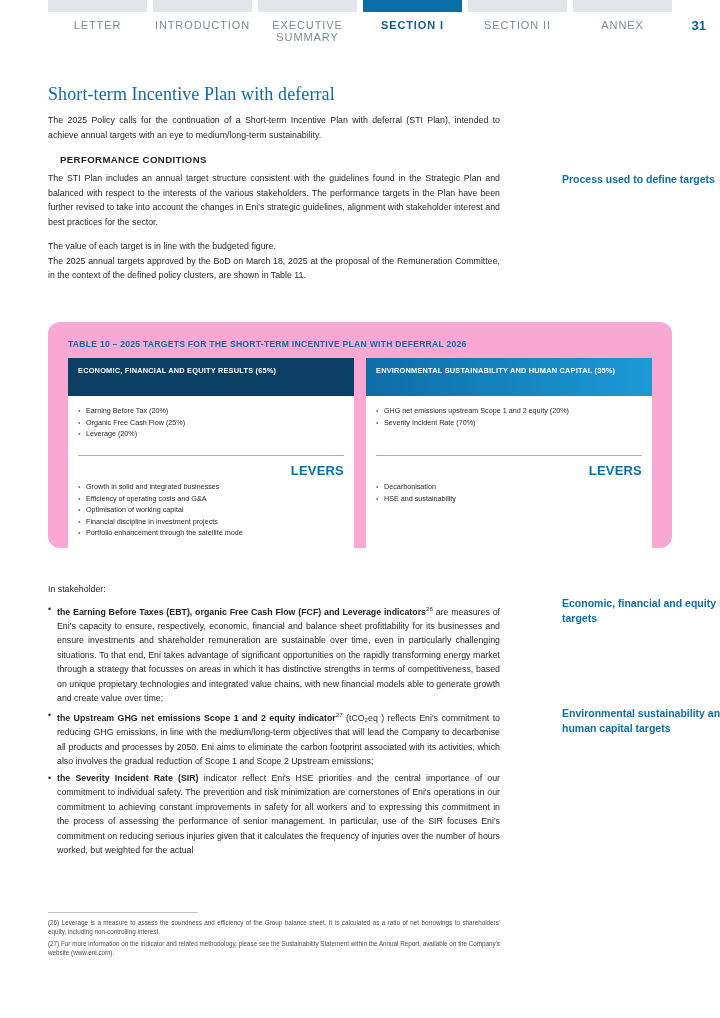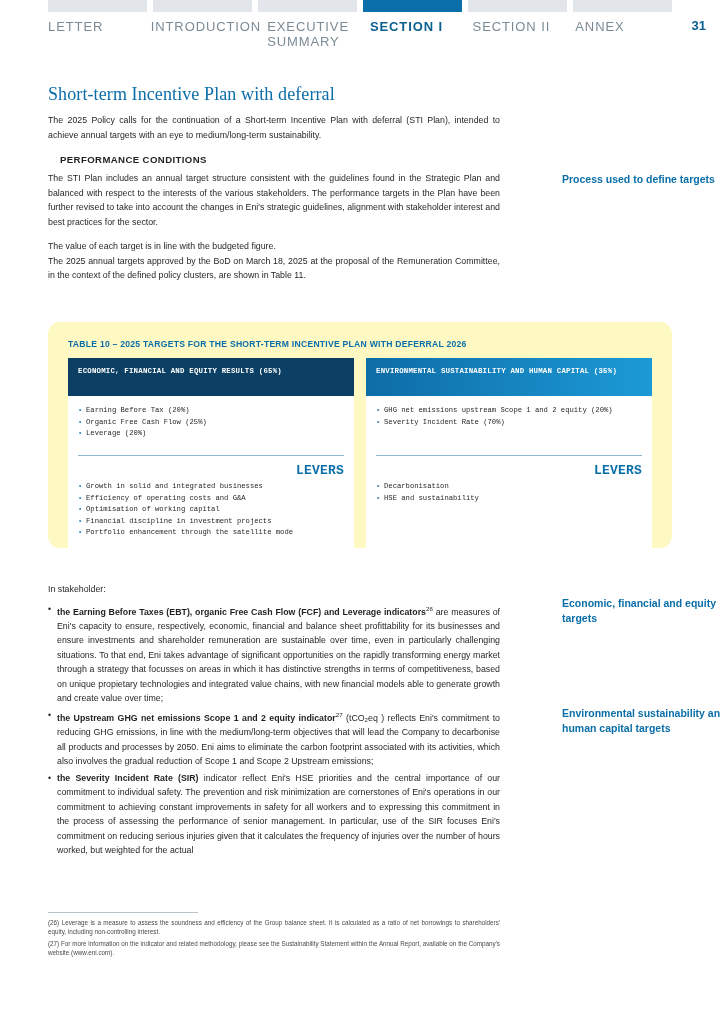--- a/index.html
+++ b/index.html
@@ -38,22 +38,22 @@
     position: absolute;
     top: 19px;
     left: 48px;
     width: 624px;
     height: 16px;
     display: flex;
     gap: 6px;
   }
   .nav-label {
     flex: 1;
-    text-align: left;
-    font-size: 13px;
+    text-align: center;
+    font-size: 11px;
     letter-spacing: 0.9px;
     color: #7b8b96;
   }
   .nav-label.active {
     color: #0a5f90;
     font-weight: bold;
   }
   .page-number {
     position: absolute;
     top: 18px;
@@ -109,40 +109,39 @@
   #note-2 { top: 596px; }
   #note-3 { top: 706px; }
 
   
   .table-card {
     position: absolute;
     top: 322px;
     left: 48px;
     width: 624px;
     height: 226px;
-    background: #fef9c3;
+    background: #f9a8d4;
     border-radius: 12px;
   }
   .table-card-title {
     position: absolute;
     top: 17px;
     left: 20px;
     font-size: 8.6px;
     font-weight: bold;
     letter-spacing: 0.25px;
     color: #0a6ea8;
   }
   .panels {
     position: absolute;
     top: 36px;
     left: 20px;
     right: 20px;
     display: flex;
     gap: 12px;
-    font-family: Liberation Mono, monospace;
   }
   .panel {
     flex: 1;
     background: #ffffff;
     display: flex;
     flex-direction: column;
   }
   .panel-header {
     color: #ffffff;
     font-size: 7.4px;

